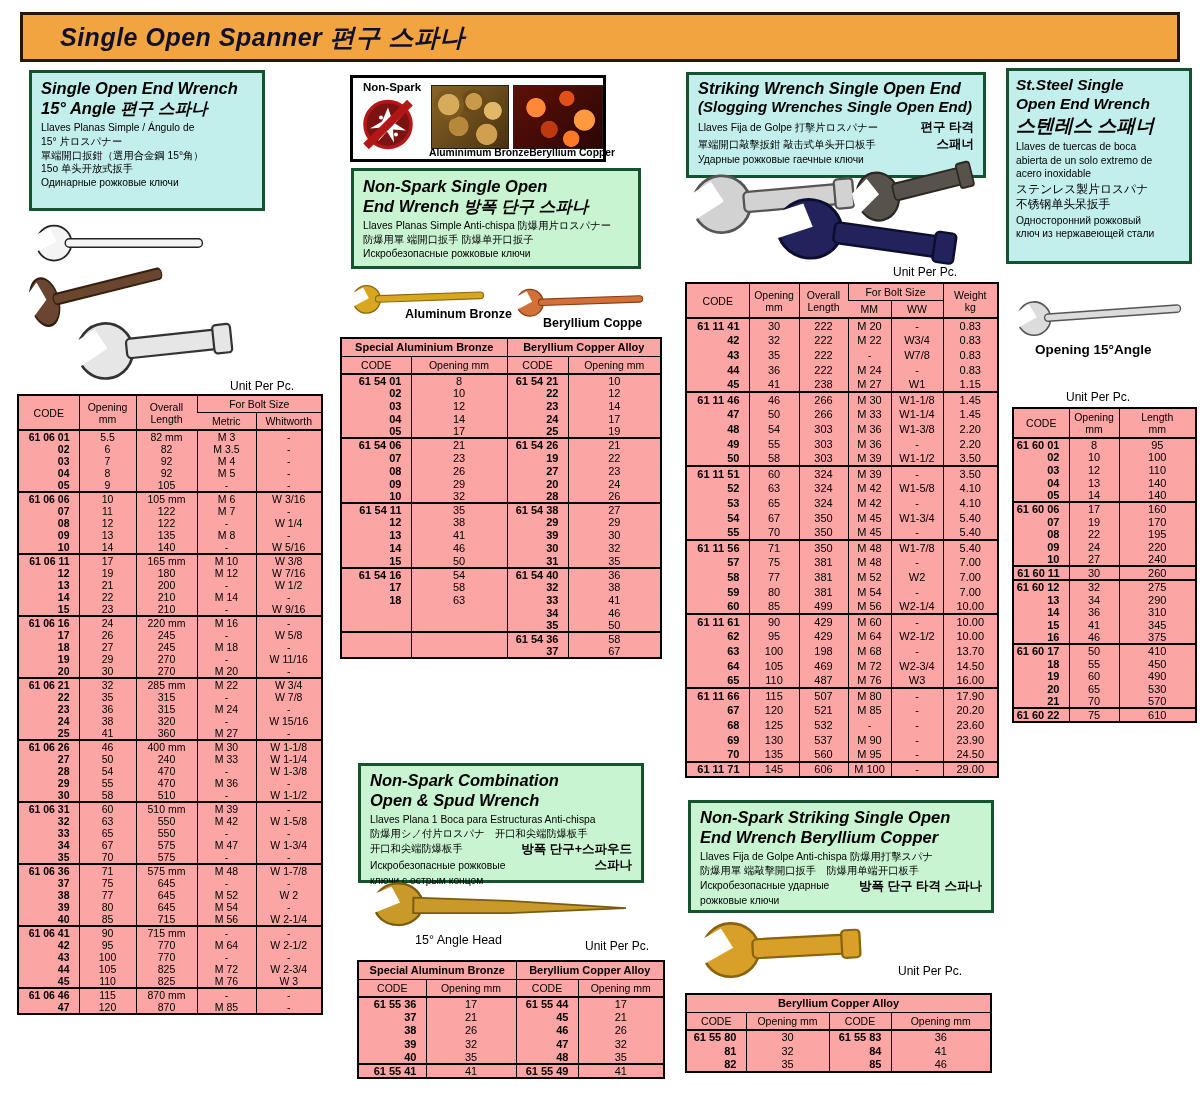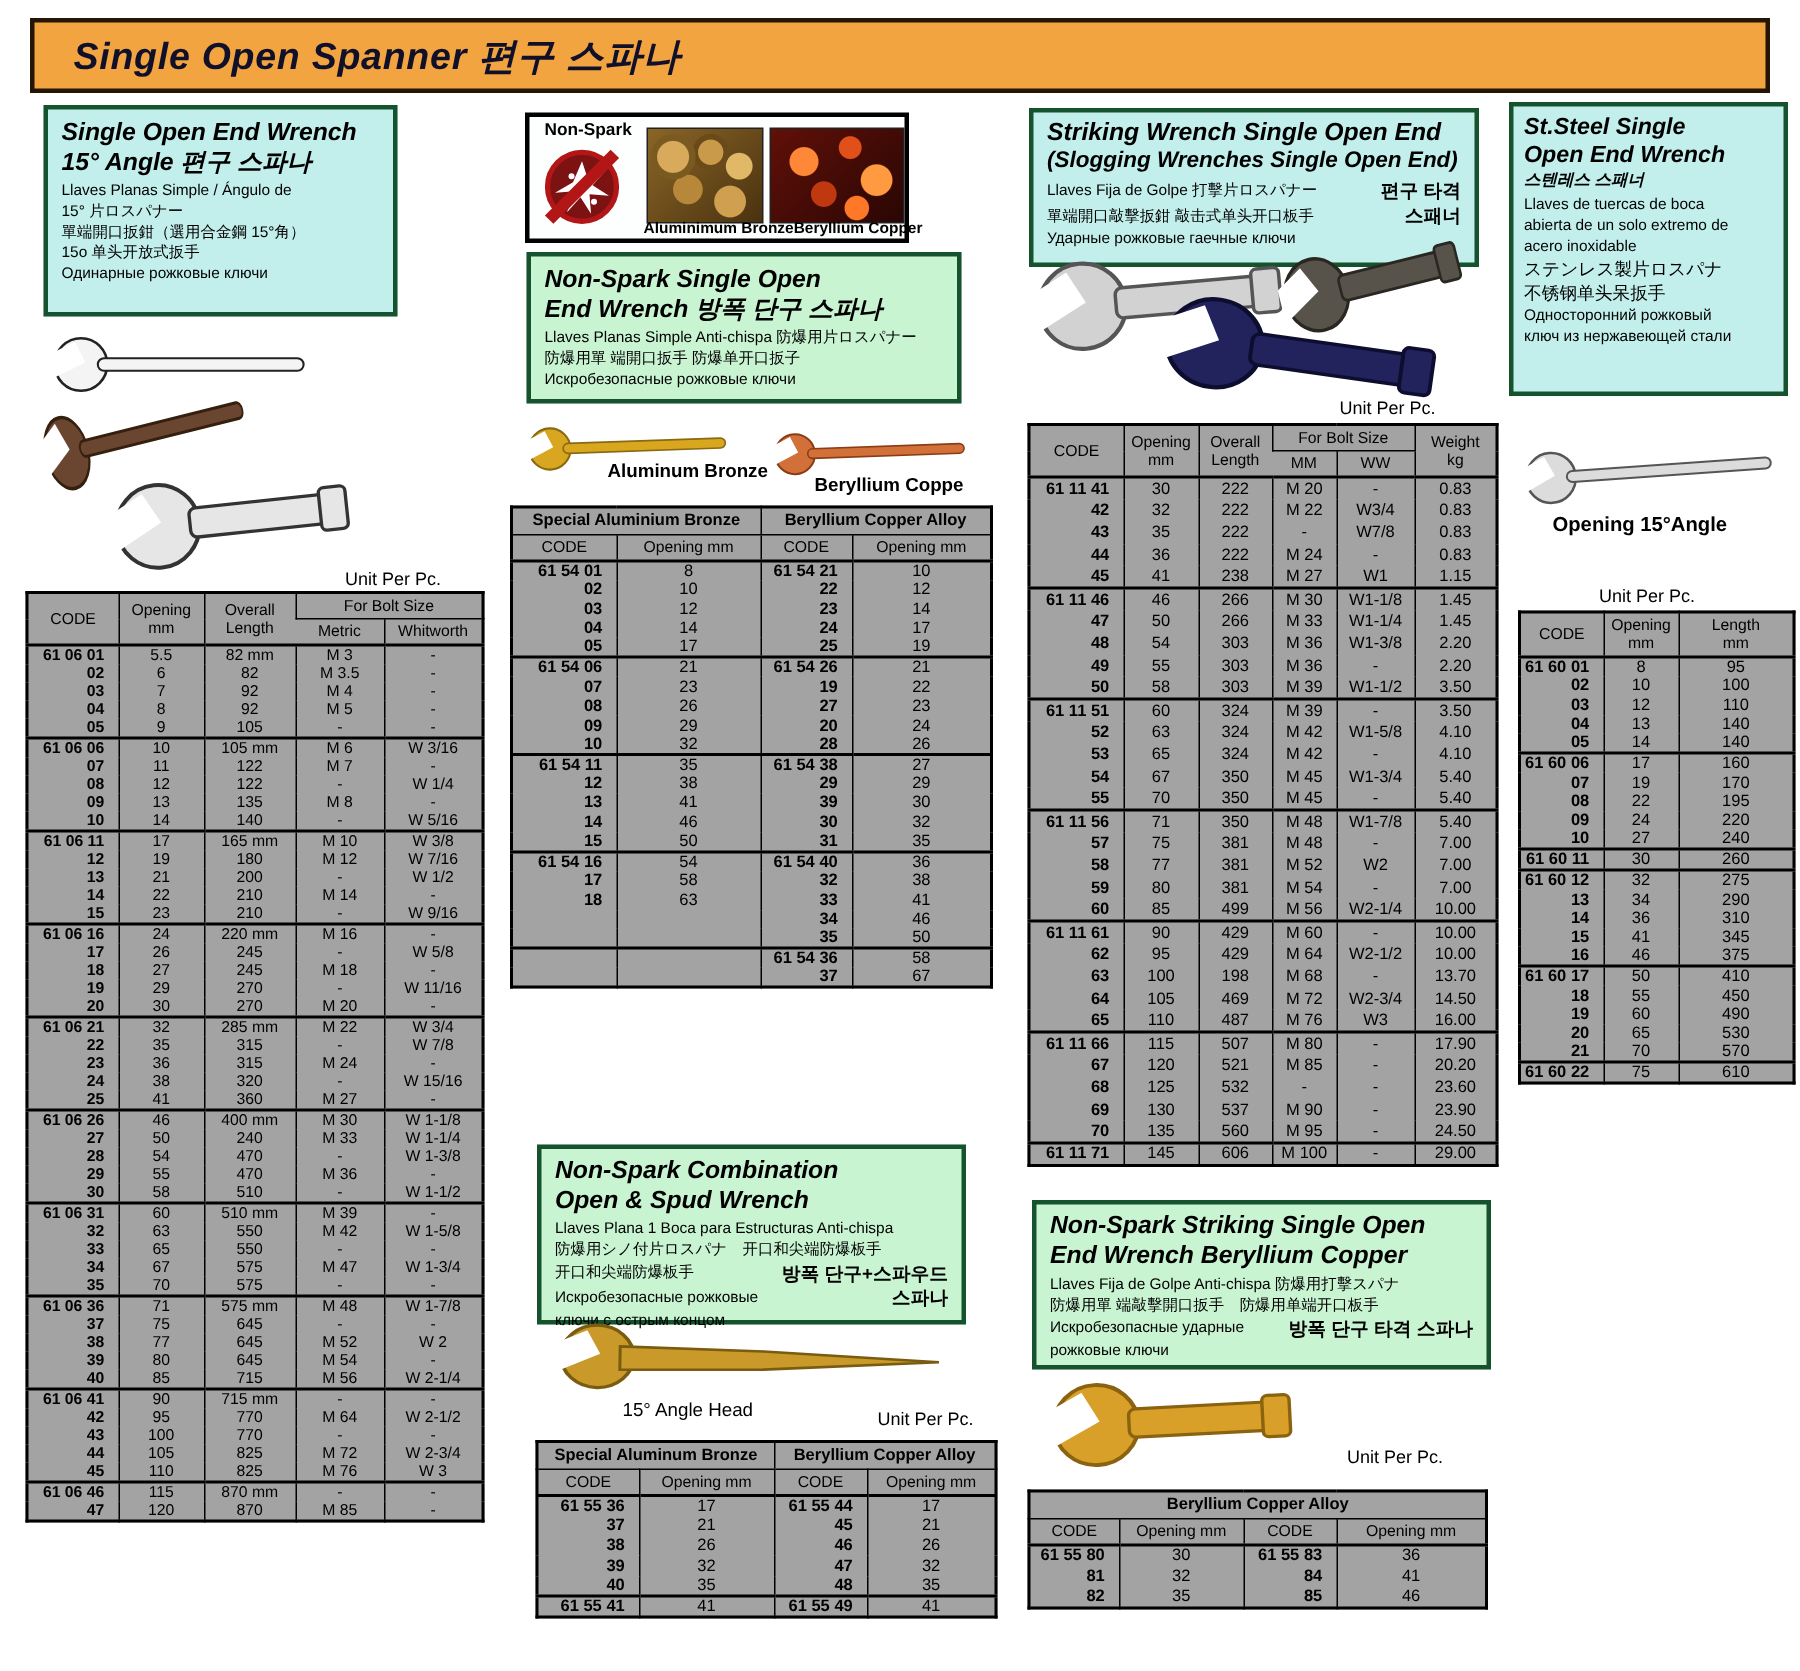--- a/index.html
+++ b/index.html
@@ -2,21 +2,21 @@
 <html><head>
 <meta charset="utf-8">
 <style>
   html,body{margin:0;padding:0;background:#fff}
   .page{position:relative;width:1200px;height:1114px;background:#fff;overflow:hidden;
         font-family:"Liberation Sans",sans-serif;color:#000}
   .abs{position:absolute}
   
   .banner{left:20px;top:12px;width:1154px;height:44px;background:#f2a440;border:3px solid #241505;
           display:flex;align-items:center}
-  .banner span{margin-left:26px;font-size:25px;font-weight:bold;font-style:italic;color:#10102a;letter-spacing:.5px}
+  .banner span{margin-left:37px;font-size:25px;font-weight:bold;font-style:italic;color:#10102a;letter-spacing:.5px}
   
   .ibox{border:3px solid #14532d;box-sizing:border-box;padding:5px 9px}
   .cyan{background:#c2efec}
   .green{background:#c9f4d2}
   .bt{font-style:italic;font-weight:bold;line-height:1.22}
   .t17{font-size:16.5px}
   .t15{font-size:15px}
   .desc{margin-top:3px}
   .drow{display:flex;justify-content:space-between;align-items:center;line-height:1.33;font-size:10.3px}
   .drow .kr{font-weight:bold;font-size:12.5px;margin-left:6px;white-space:nowrap}
@@ -38,21 +38,21 @@
     radial-gradient(circle at 80% 55%, #ff9a40 0 13%, rgba(0,0,0,0) 14%),
     radial-gradient(circle at 40% 70%, #c03810 0 12%, rgba(0,0,0,0) 13%),
     radial-gradient(circle at 65% 85%, #ff7828 0 10%, rgba(0,0,0,0) 11%),
     linear-gradient(135deg,#601008,#2a0604)}
   .pcap{position:absolute;left:76px;right:2px;bottom:1px;display:flex;justify-content:space-between;
         font-size:10.3px;font-weight:bold;white-space:nowrap}
   
   .unit{position:absolute;font-size:12px;text-align:left}
   .lbl{position:absolute;font-weight:bold}
   
-  table.cat{border-collapse:collapse;background:#a3a3a3;table-layout:fixed;border:2px solid #000}
+  table.cat{border-collapse:collapse;background:#fca5a5;table-layout:fixed;border:2px solid #000}
   .cat th,.cat td{border-left:1px solid #000;overflow:hidden;box-sizing:border-box}
   .cat tr th:first-child,.cat tr td:first-child{border-left:none}
   .cat th{font-size:10.5px;line-height:1.15;white-space:pre-line;padding:2px 1px;font-weight:normal;
           text-align:center;border-bottom:2px solid #000}
   .cat th.grp{border-bottom:1px solid #000}
   .cat th.ttl{font-weight:bold;font-size:11px;border-bottom:1.5px solid #000;white-space:nowrap}
   .cat td{padding:0 2px;text-align:center;white-space:nowrap}
   .cat td.c{font-weight:bold;text-align:right;padding-right:9px;white-space:pre}
   .cat tbody tr.gs td{border-top:2px solid #000}
   .t-left td{height:12px;font-size:10.5px}
@@ -985,21 +985,21 @@
             <td>-</td>
             <td>29.00</td>
           </tr>
         </tbody>
       </table>
     </div>
 
   <div class="ibox cyan abs" style="left:1006px;top:68px;width:186px;height:196px;padding:5px 7px">
     <div class="bt" style="font-size:15.5px">St.Steel Single</div>
     <div class="bt" style="font-size:15.5px">Open End Wrench</div>
-    <div class="bt" style="font-size:11px">스텐레스 스패너</div>
+    <div class="bt" style="font-size:19px">스텐레스 스패너</div>
     <div class="desc" id="d-ss1">
         <div class="drow">
           <span>Llaves de tuercas de boca</span>
         </div>
         <div class="drow">
           <span>abierta de un solo extremo de</span>
         </div>
         <div class="drow">
           <span>acero inoxidable</span>
         </div>

